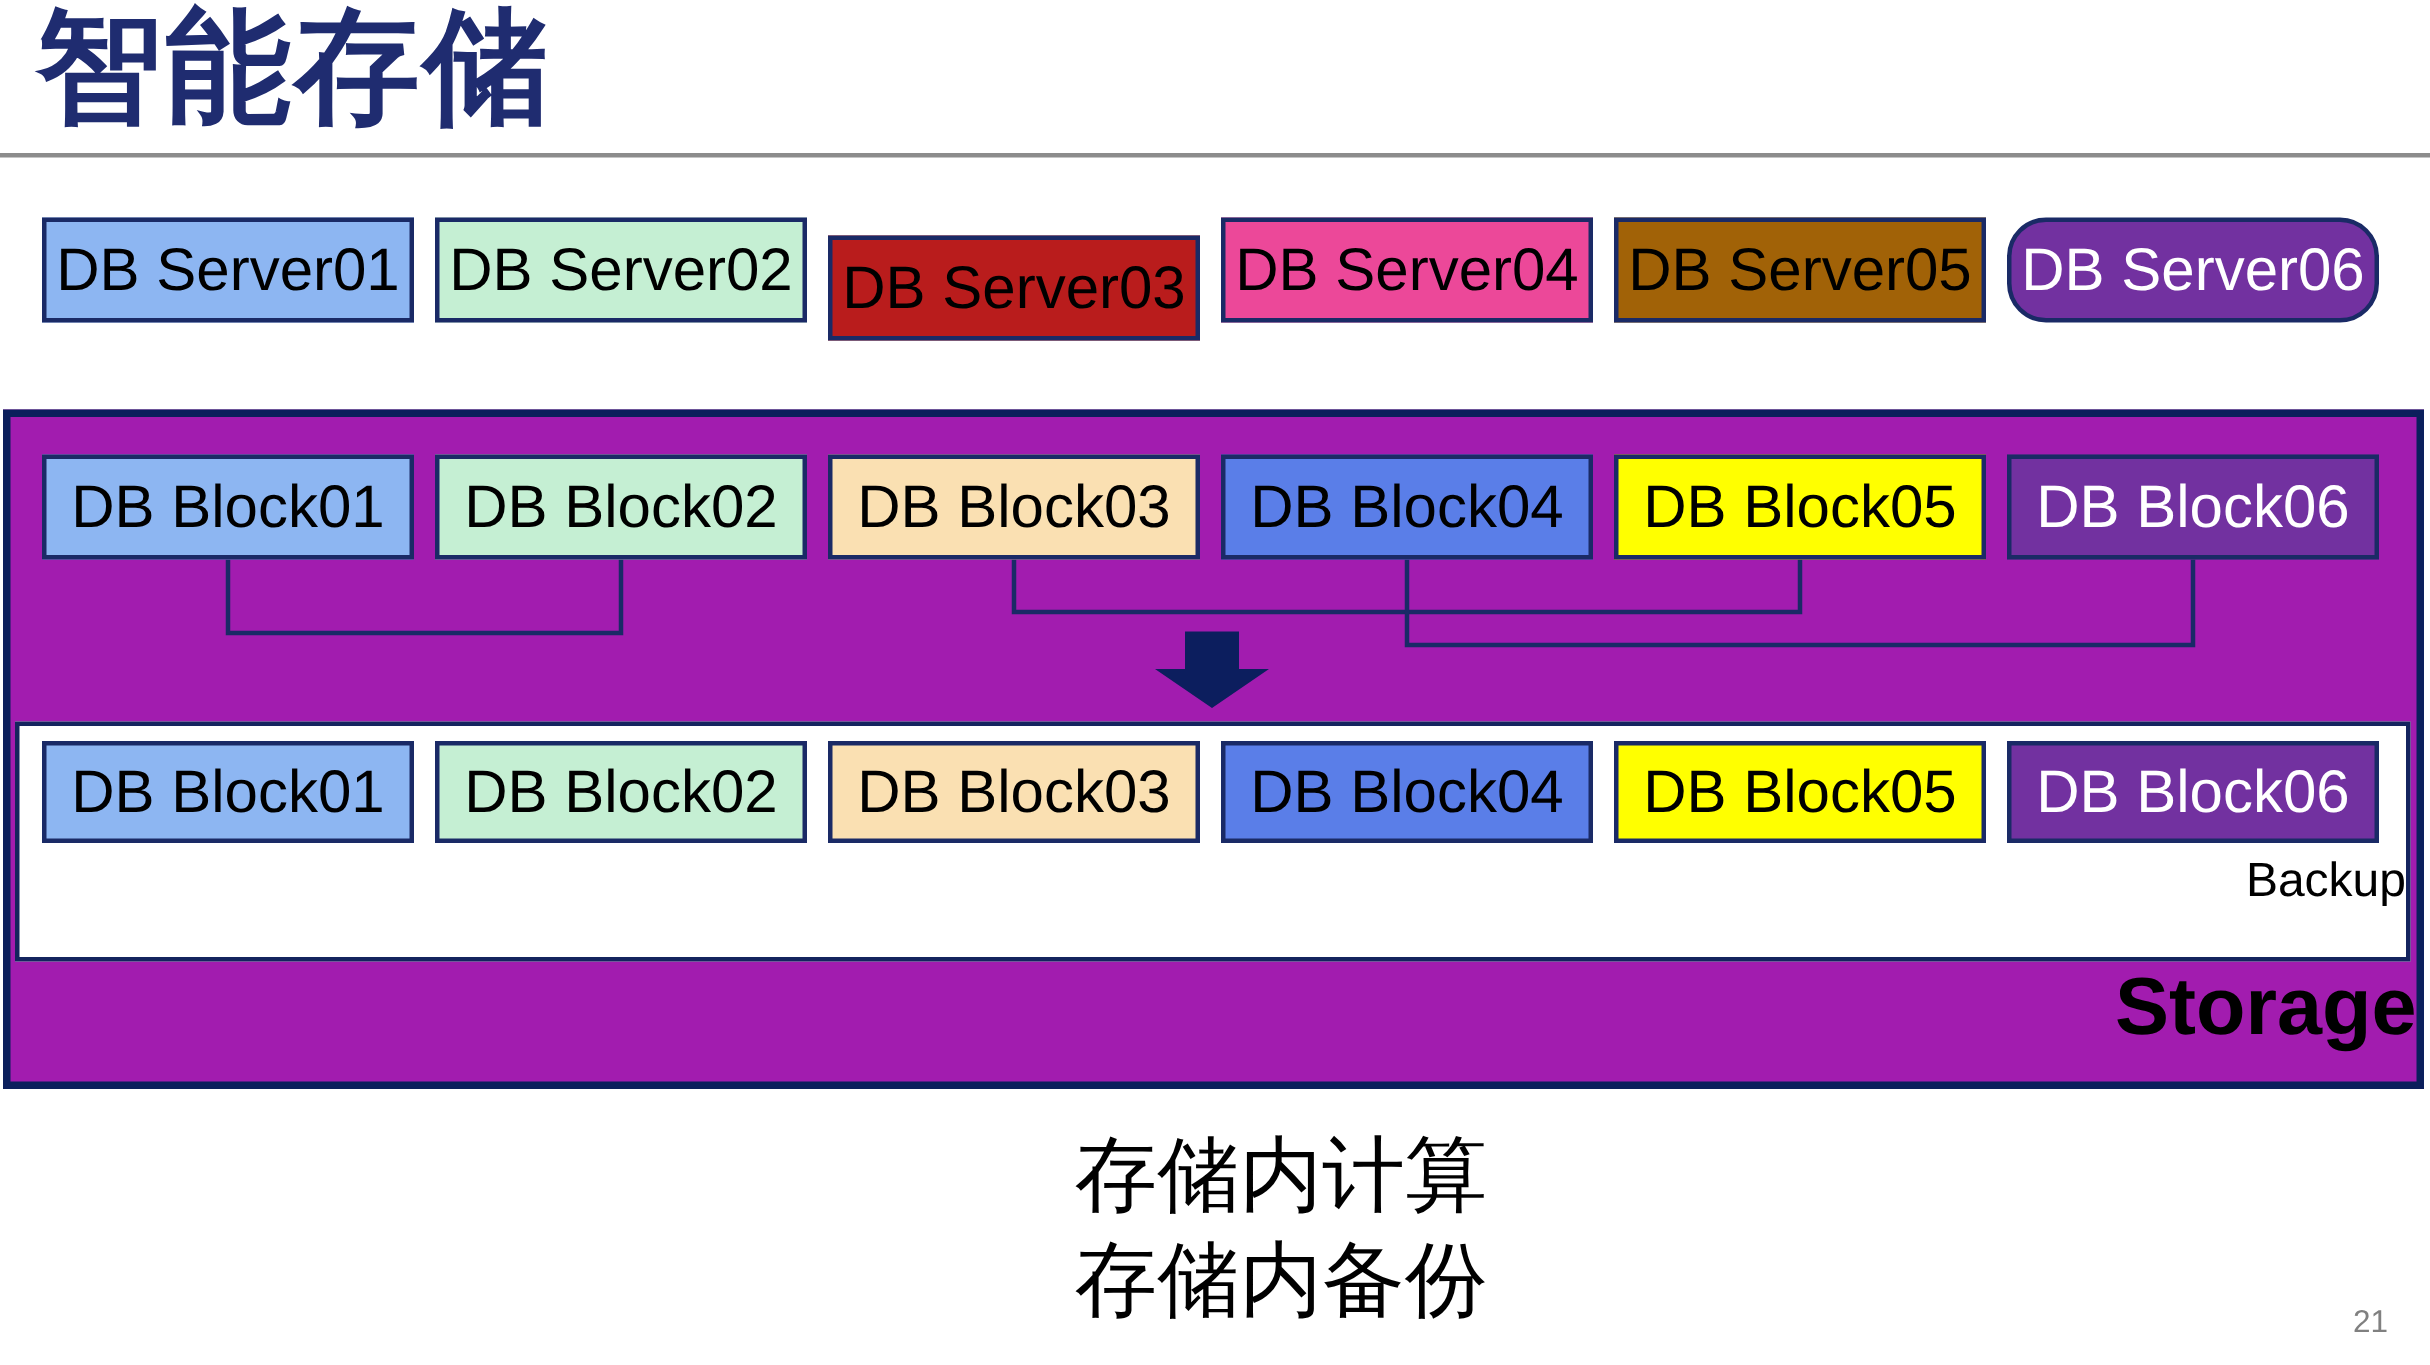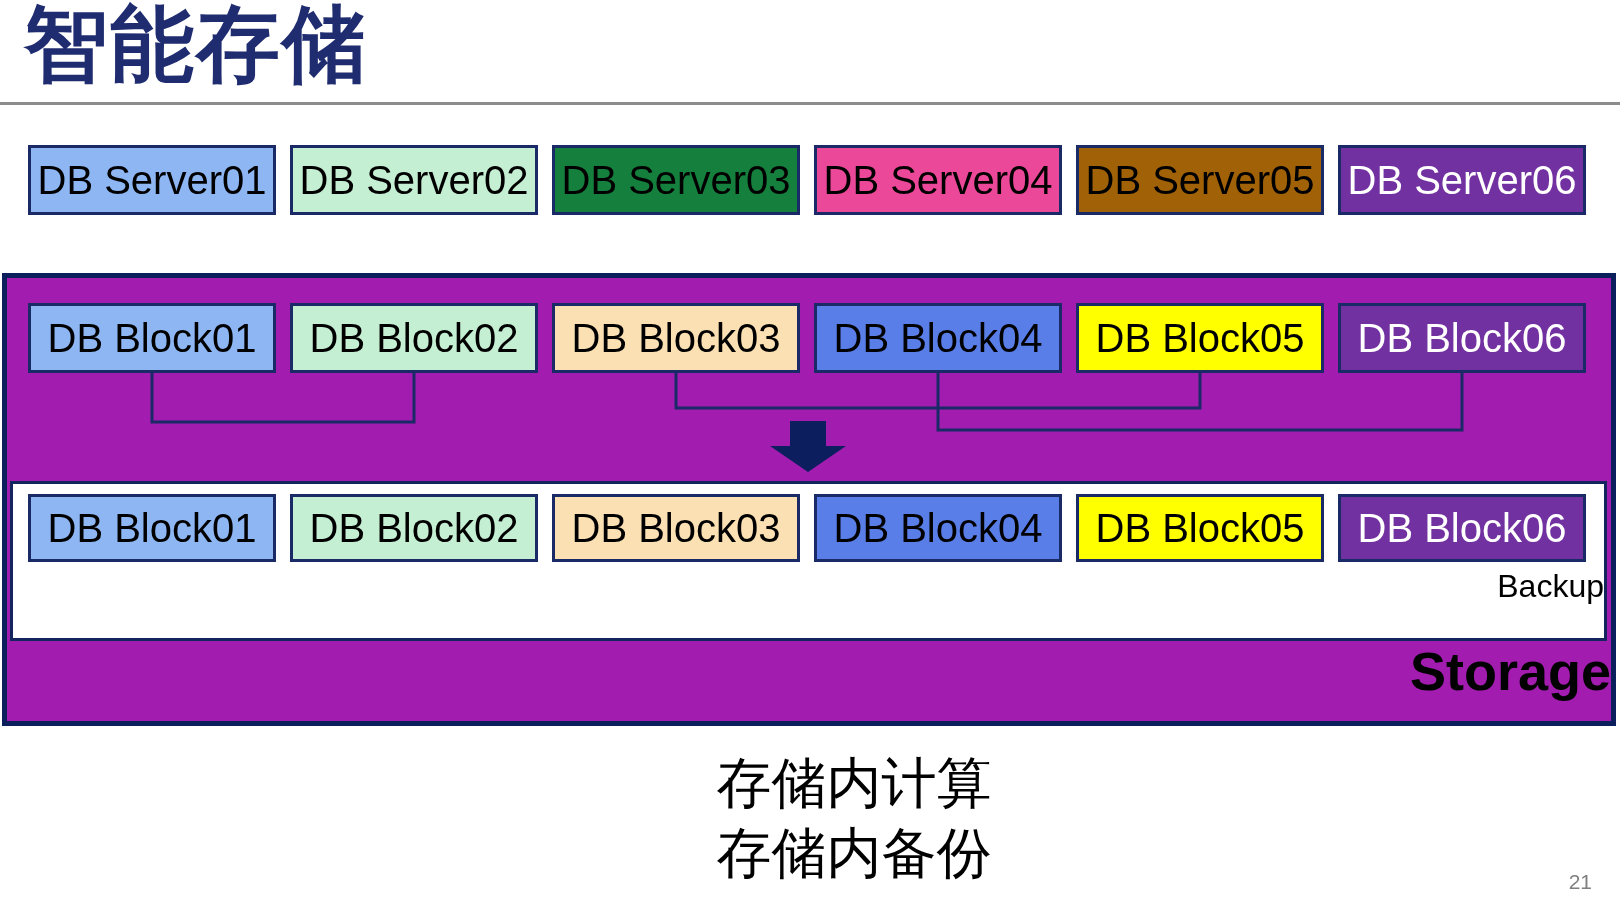--- a/index.html
+++ b/index.html
@@ -47,24 +47,24 @@
 </style>
 </head>
 <body>
 
 <div class="title" style="color: rgb(31, 44, 112);">智能存储</div>
 <div class="rule" style="background: rgb(140, 140, 140);"></div>
 
 <div class="row row-servers" id="server-row">
     <div class="box" style="background: rgb(141, 182, 242); color: rgb(0, 0, 0); border-color: rgb(26, 42, 102);">DB Server01</div>
     <div class="box" style="background: rgb(197, 239, 211); color: rgb(0, 0, 0); border-color: rgb(26, 42, 102);">DB Server02</div>
-    <div class="box" style="background: #15803d; color: rgb(0, 0, 0); border-color: rgb(26, 42, 102);">DB Server03</div>
+    <div class="box" style="background: #b91c1c; color: rgb(0, 0, 0); border-color: rgb(26, 42, 102); margin-top: 12px;">DB Server03</div>
     <div class="box" style="background: #ec4899; color: rgb(0, 0, 0); border-color: rgb(26, 42, 102);">DB Server04</div>
     <div class="box" style="background: #a16207; color: rgb(0, 0, 0); border-color: rgb(26, 42, 102);">DB Server05</div>
-    <div class="box" style="background: rgb(114, 49, 160); color: rgb(255, 255, 255); border-color: rgb(26, 42, 102);">DB Server06</div>
+    <div class="box" style="background: rgb(114, 49, 160); color: rgb(255, 255, 255); border-color: rgb(26, 42, 102); border-radius: 26px;">DB Server06</div>
   </div>
 
 <div class="panel" style="background: #a21caf; border-color: rgb(11, 31, 92);">
 
   <svg class="connectors" viewBox="0 0 1604 443" xmlns="http://www.w3.org/2000/svg">
     <path class="connector" d="M145,95 L145,144 L407,144 L407,95" fill="none" stroke="#1A2A66" stroke-width="3"></path>
     <path class="connector" d="M669,95 L669,130 L1193,130 L1193,95" fill="none" stroke="#1A2A66" stroke-width="3"></path>
     <path class="connector" d="M931,95 L931,152 L1455,152 L1455,95" fill="none" stroke="#1A2A66" stroke-width="3"></path>
     <polygon id="down-arrow" points="783,143 819,143 819,168 839,168 801,194 763,168 783,168" fill="#0C1E5E"></polygon>
   </svg>

